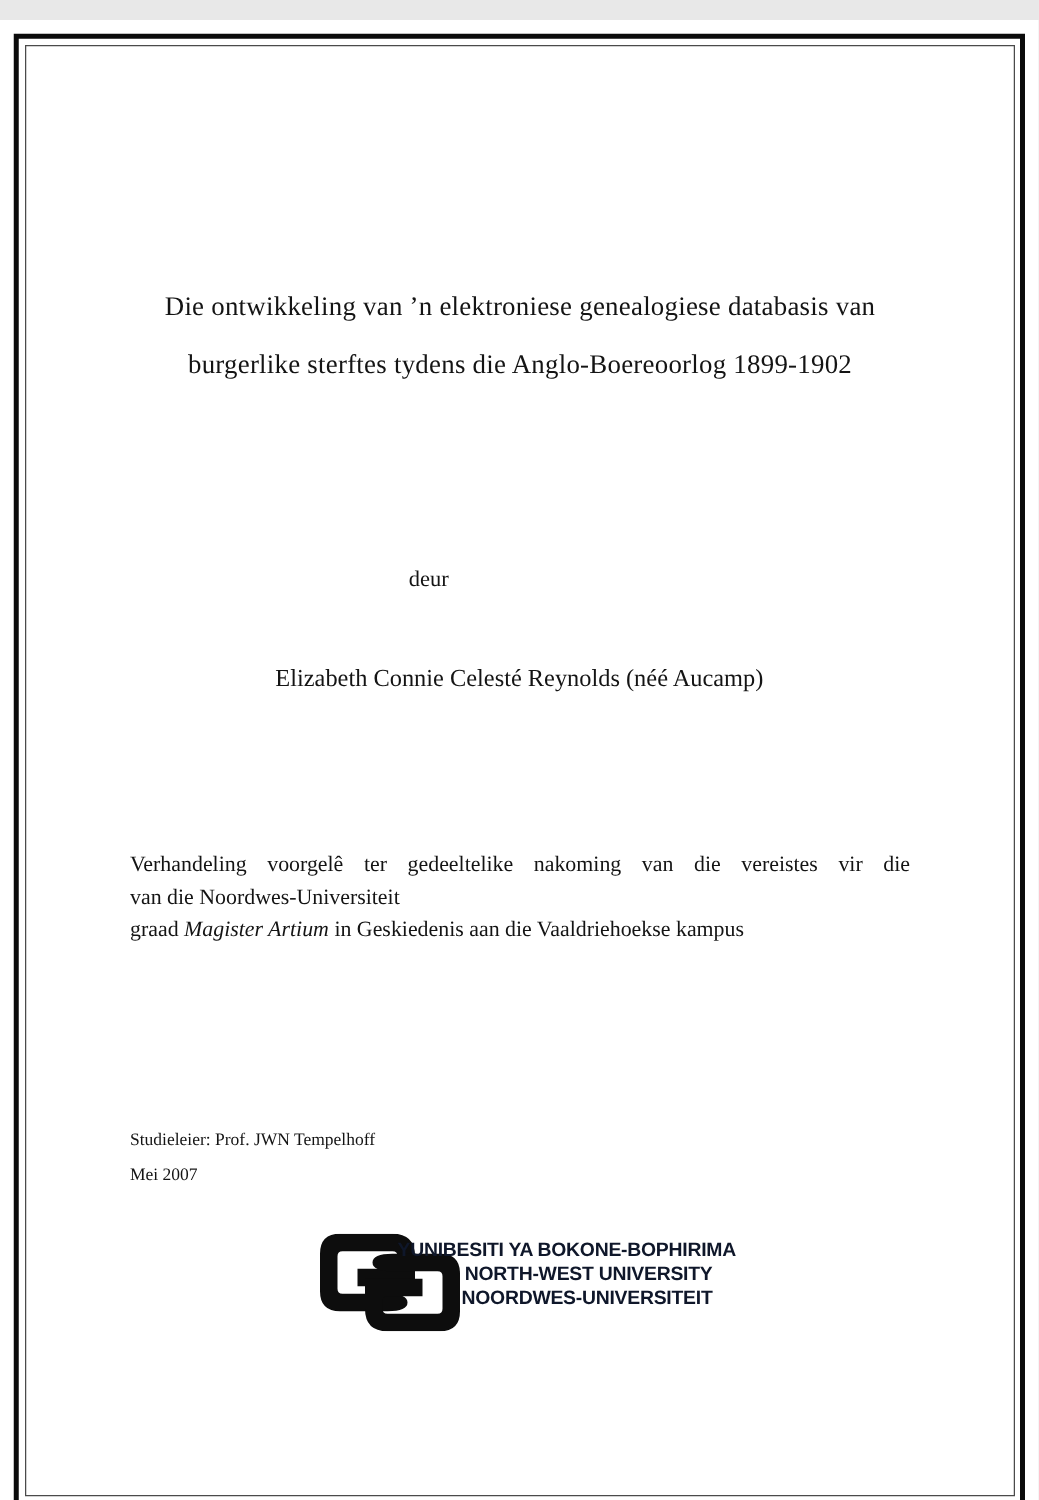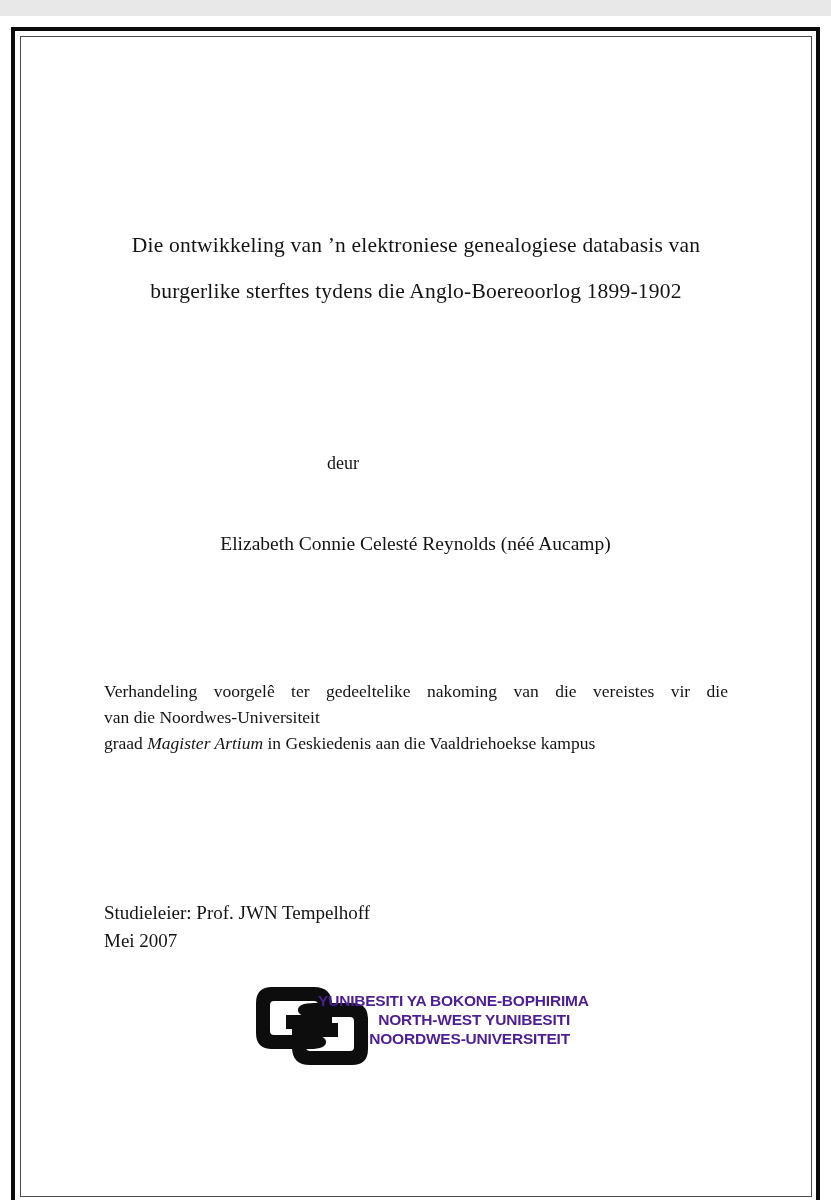--- a/index.html
+++ b/index.html
@@ -69,21 +69,21 @@
     text-align-last: justify;
   }
   .submission .italic {
     font-style: italic;
   }
   .supervisor-block {
     position: absolute;
     top: 883px;
     left: 104px;
     width: 500px;
-    font-size: 19px;
+    font-size: 14px;
     line-height: 28px;
   }
   .logo {
     position: absolute;
     top: 966px;
     left: 256px;
     width: 330px;
     height: 90px;
   }
   .logo-mark {
@@ -98,21 +98,21 @@
     top: 9px;
     left: 62px;
     width: 252px;
     text-align: right;
     font-family: "Liberation Sans", sans-serif;
     font-size: 15.5px;
     font-weight: 700;
     line-height: 19px;
     letter-spacing: -0.2px;
     white-space: nowrap;
-    color: #4c1d95;
+    color: #0f172a;
   }
 </style>
 </head>
 <body>
 
 <div class="page">
 
   <div class="frame-outer"></div>
   <div class="frame-inner"></div>
 
@@ -178,18 +178,18 @@
                  Q 70 48 70 55
                  Q 70 62 54 62
                  L 16 62
                  Q 0 62 0 46
                  L 0 16
                  Q 0 0 16 0 Z" transform="rotate(180 56 39)"></path>
       </g>
     </svg>
     <div class="logo-text">
       <div>YUNIBESITI YA BOKONE-BOPHIRIMA</div>
-      <div>NORTH-WEST YUNIBESITI</div>
+      <div>NORTH-WEST UNIVERSITY</div>
       <div>NOORDWES-UNIVERSITEIT</div>
     </div>
   </div>
 
 </div>
 
 </body></html>

